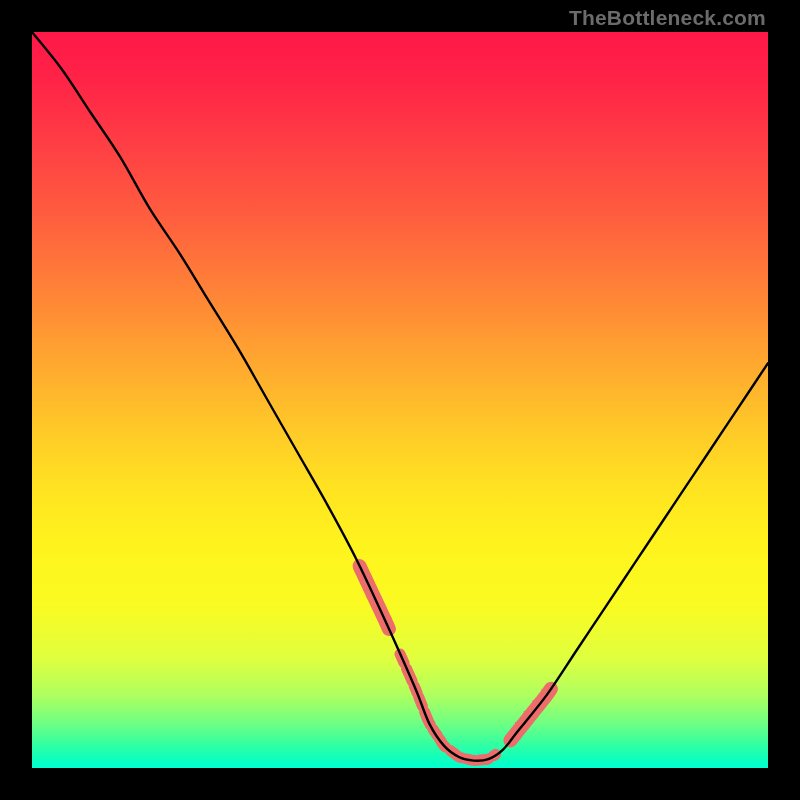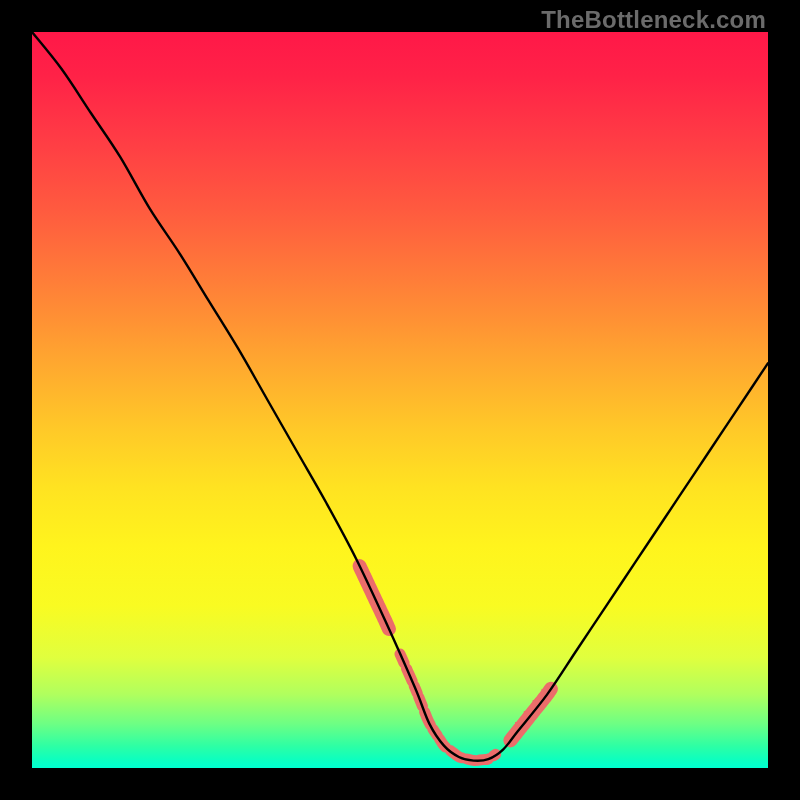--- a/index.html
+++ b/index.html
@@ -50,21 +50,21 @@
   }
   .plot svg {
     position: absolute;
     inset: 0;
   }
   .watermark {
     position: absolute;
     top: 6px;
     right: 34px;
     color: #6b6b6b;
-    font-size: 24px;
+    font-size: 21px;
     font-weight: 600;
     letter-spacing: 0.2px;
     user-select: none;
   }
   .curve-path {
     fill: none;
     stroke: #000;
     stroke-width: 2.4;
     stroke-linejoin: round;
     stroke-linecap: round;

